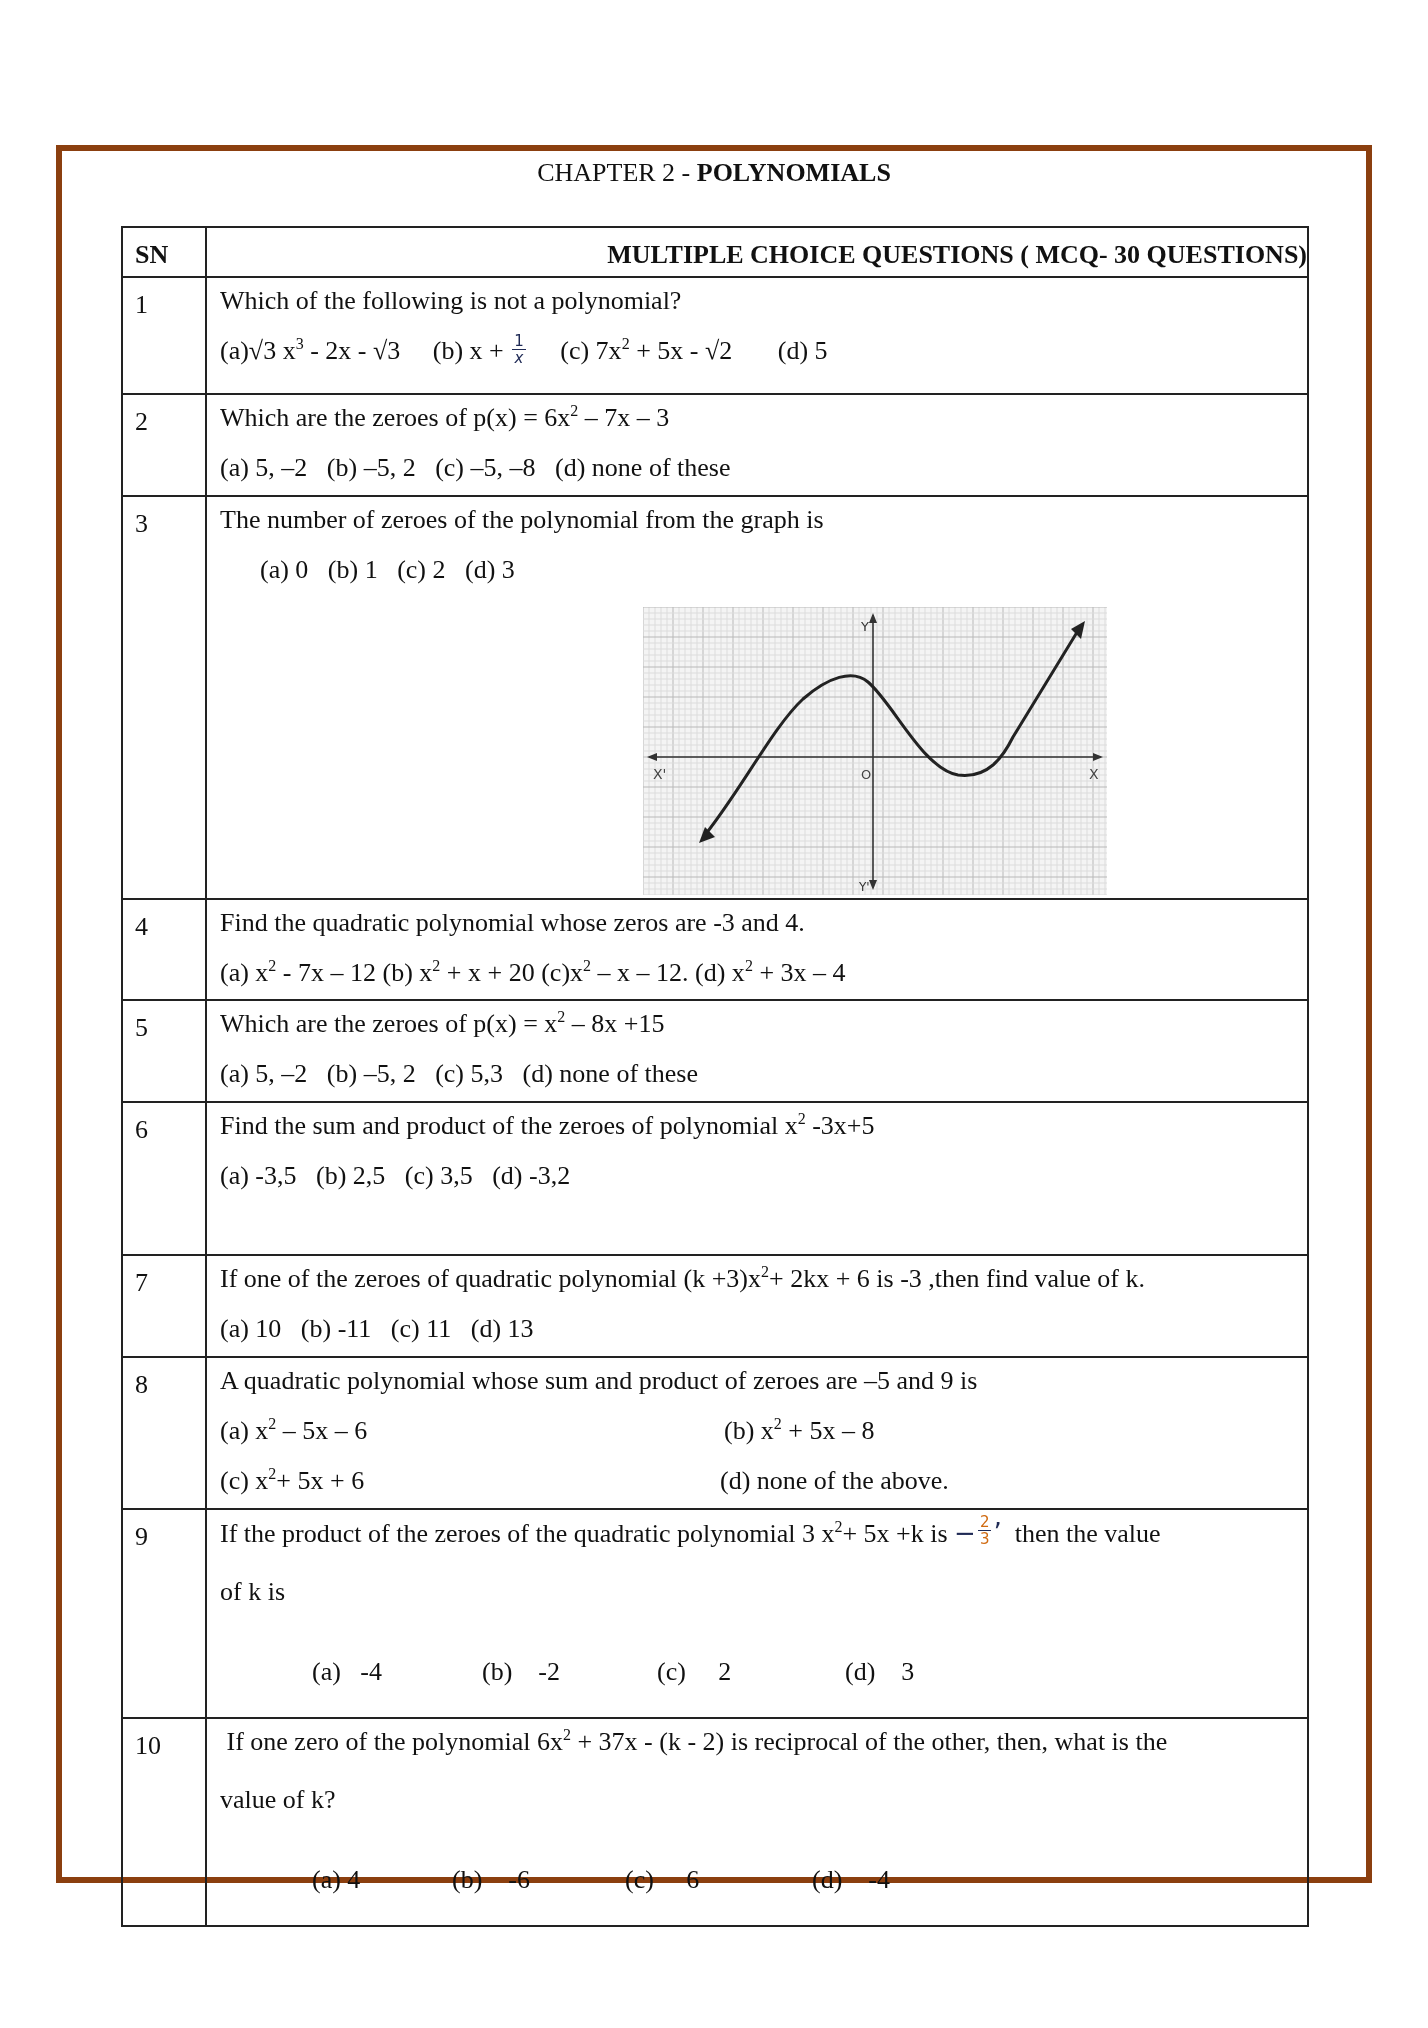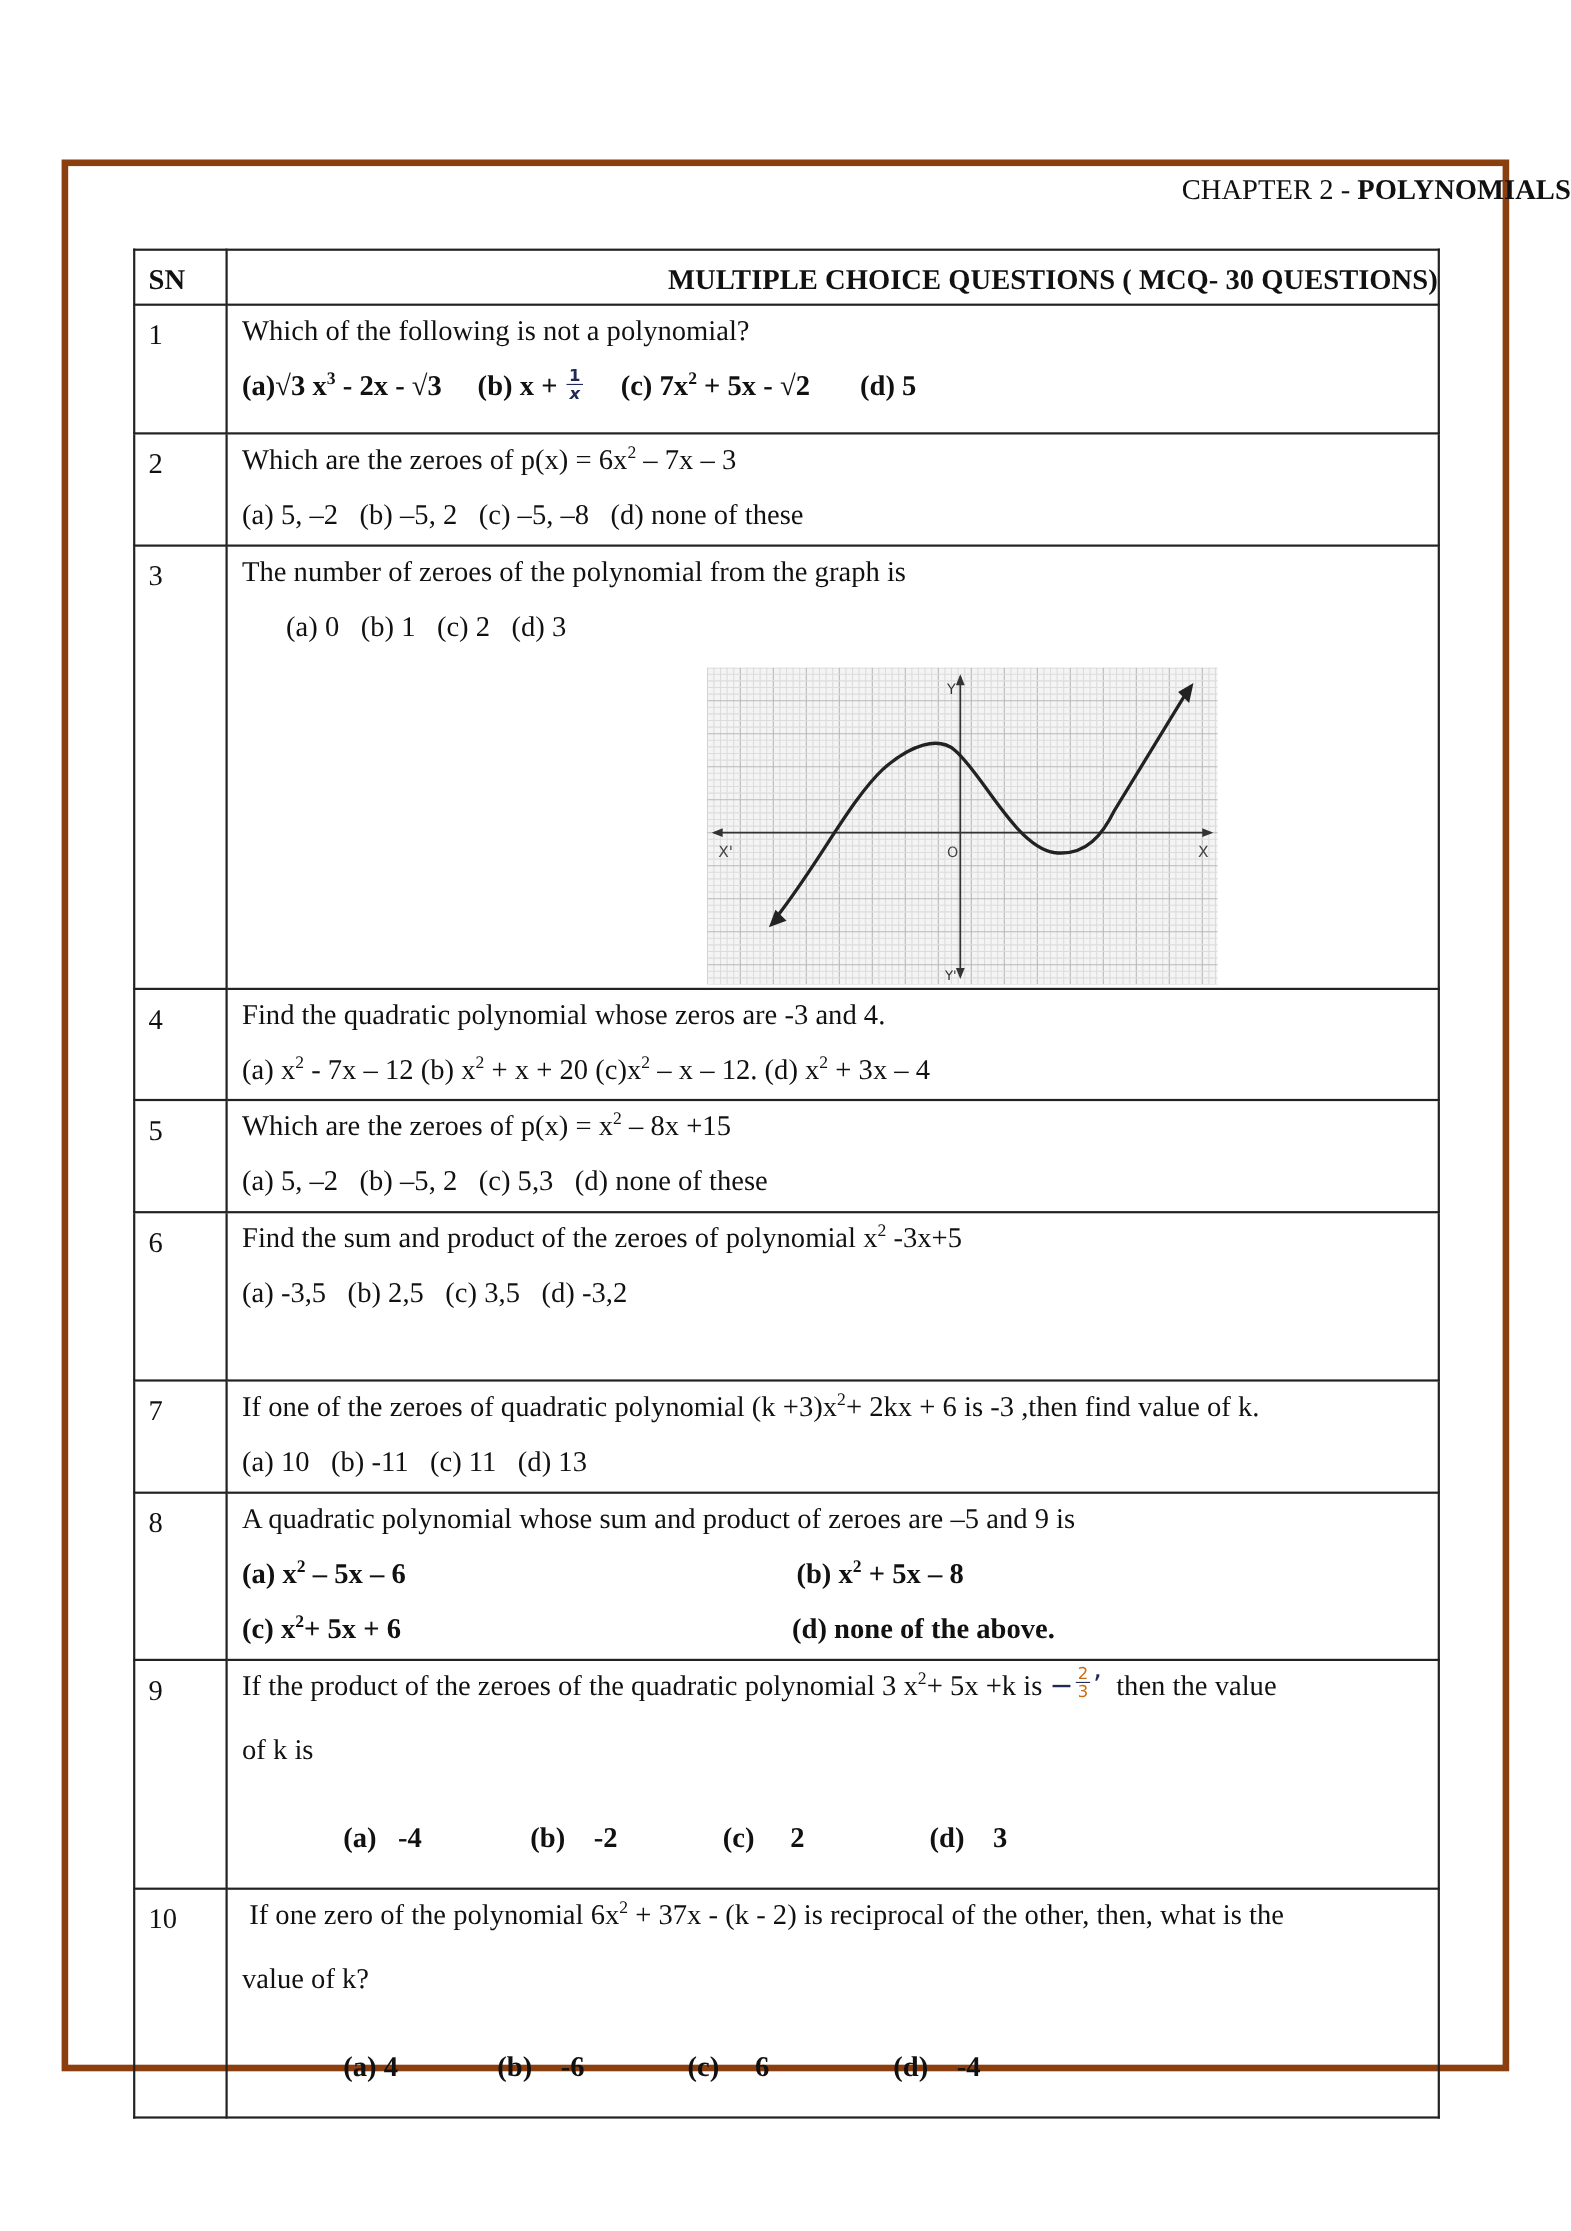--- a/index.html
+++ b/index.html
@@ -1,41 +1,41 @@
 <!DOCTYPE html>
 <html><head>
 <meta charset="utf-8">
 <style>
   html, body { margin: 0; padding: 0; background: #ffffff; }
   body { width: 1428px; height: 2028px; position: relative; overflow: hidden;
          font-family: "Liberation Serif", "DejaVu Serif", serif; color: #111; }
   .frame { position: absolute; left: 56px; top: 145px; width: 1316px; height: 1738px;
            box-sizing: border-box; border: 6px solid #8B3F0F; }
-  .chapter-title { position: absolute; left: 0; width: 1428px; top: 157px; text-align: right;
+  .chapter-title { position: absolute; left: 0; width: 1428px; top: 157px; text-align: center;
                    font-size: 26px; line-height: 32px; }
   .chapter-title b { font-weight: bold; }
   table.mcq { position: absolute; left: 121px; top: 226px; width: 1188px;
               border-collapse: collapse; table-layout: fixed; }
   table.mcq td, table.mcq th { border: 2px solid #222; vertical-align: top; padding: 0;
                                font-size: 26px; line-height: 30px; font-weight: normal; margin-top: 16px; }
   col.sn-col { width: 84px; }
   .sn { padding: 12px 0 0 12px !important; }
   th.sn { font-weight: bold !important; }
   th.head { text-align: right; font-weight: bold !important; padding-top: 12px !important; }
   .qcell { padding: 8px 0 0 13px !important; }
   .line { display: block; white-space: nowrap; }
   sup { font-size: 16px; vertical-align: 10px; line-height: 0; }
   .frac { display: inline-block; vertical-align: middle; text-align: center; color: #1f2a55;
           font-family: "DejaVu Sans", sans-serif; font-size: 15px; line-height: 16px; margin: -8px 2px 0 2px; }
   .frac .num { display: block; border-bottom: 1.5px solid #1f2a55; padding: 0 2px; }
   .frac .den { display: block; font-style: italic; }
   .frac9 { color: #1f2a55; font-family: "DejaVu Sans", sans-serif; }
   .frac9 .num { color: #d06a10; }
   .frac9 .den { color: #d06a10; font-style: normal; }
-  .opt { display: inline-block; font-weight: bold; }
+  .opt { display: inline-block; }
   .graph-wrap { position: relative; width: 464px; height: 288px; margin: 22px 0 0 423px; }
   .graph-wrap svg { display: block; }
   .row-h1 { height: 117px; } .row-h2 { height: 102px; } .row-h3 { height: 403px; }
   .row-h4 { height: 101px; } .row-h5 { height: 102px; } .row-h6 { height: 153px; }
   .row-h7 { height: 102px; } .row-h8 { height: 152px; } .row-h9 { height: 164px; }
   .row-h10 { height: 152px; } .row-head { height: 50px; }
   .gap { display: block; height: 20px; }
   .gap-lg { display: block; height: 28px; }
 </style>
 </head>

